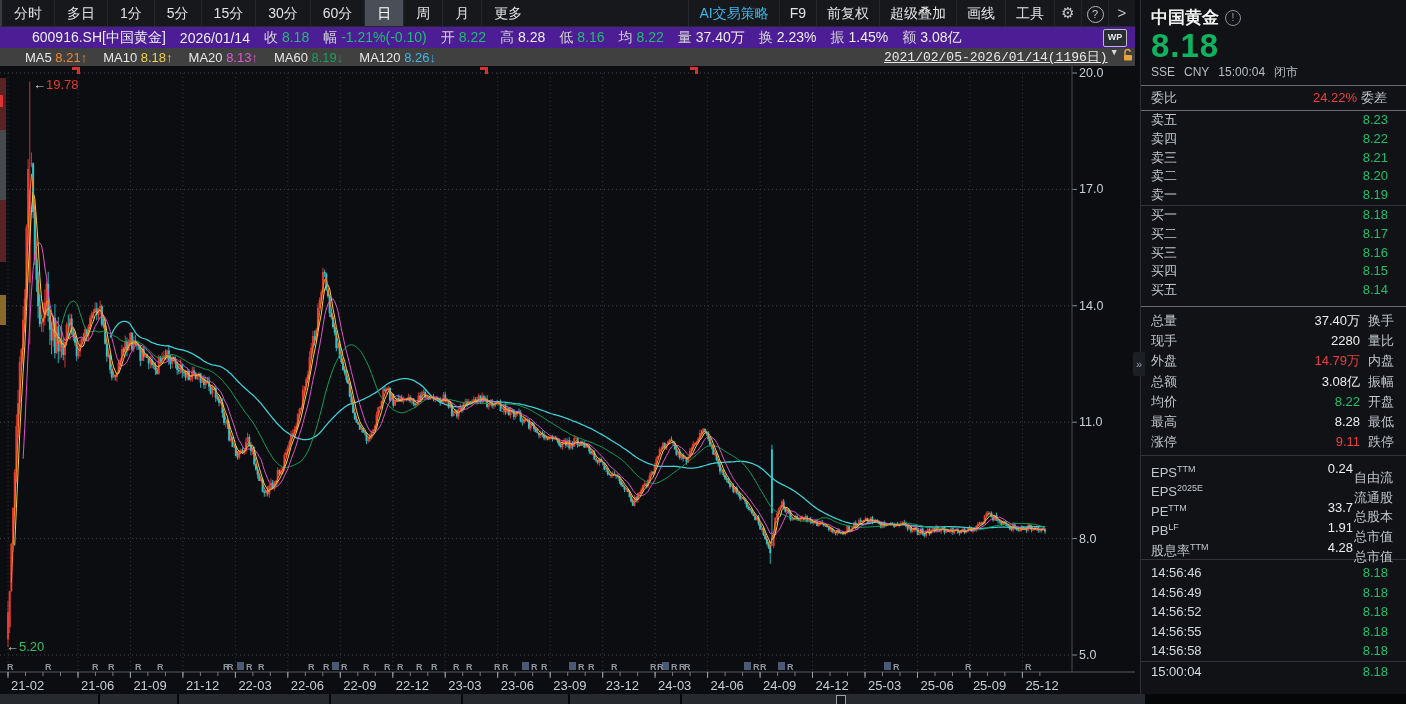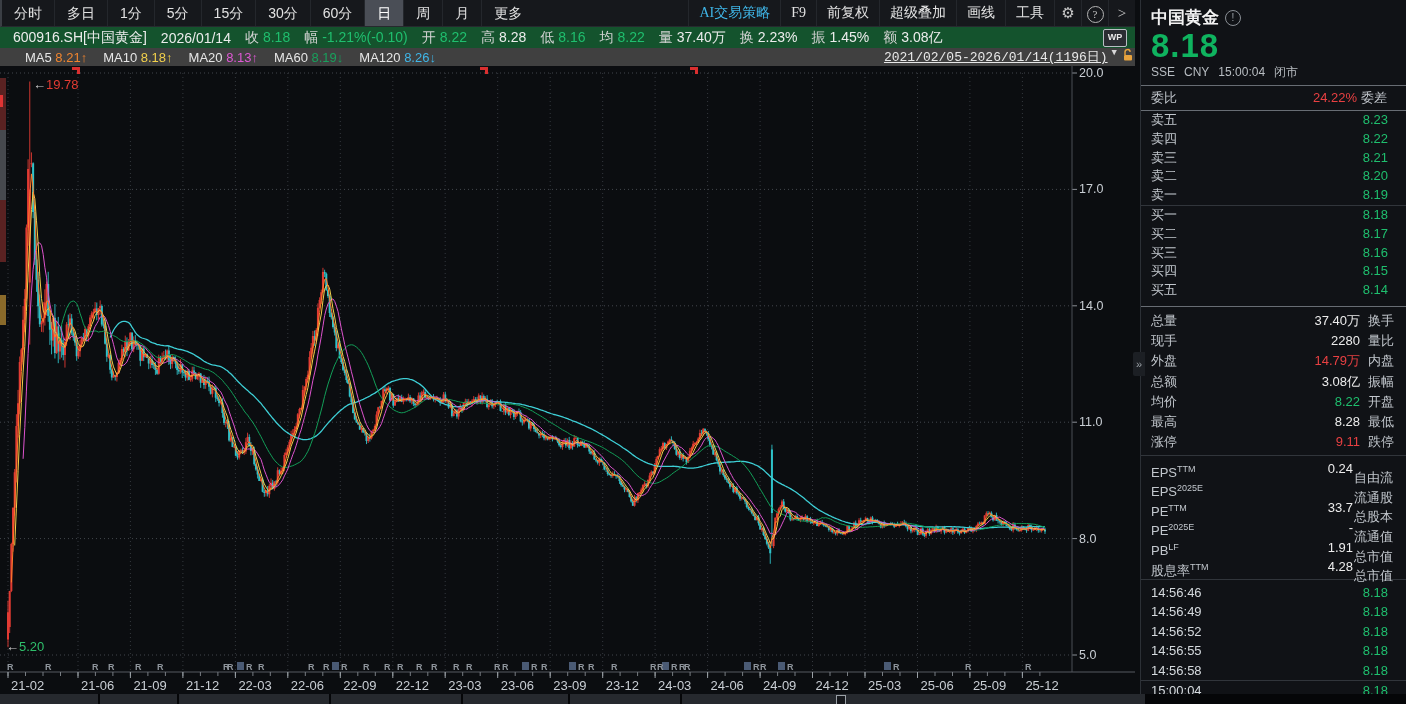--- a/index.html
+++ b/index.html
@@ -6,30 +6,30 @@
     font-family:"Liberation Sans","DejaVu Sans",sans-serif;color:#ddd;-webkit-font-smoothing:antialiased;}
   #stage{position:relative;width:1406px;height:704px;background:#0b0d10;}
 
   
   #topbar{position:absolute;left:0;top:0;width:1135px;height:27px;background:#16181c;
     border-bottom:1px solid #26292e;display:flex;align-items:center;font-size:14px;box-sizing:border-box;border-left:2px solid #3a3e44;}
   #topbar-left{display:flex;height:100%;}
   .tb-item{padding:0 12px;line-height:26px;color:#e2e2e2;white-space:nowrap;cursor:default;}
   .tb-item + .tb-item{border-left:1px solid #24272c;}
   .tb-item.sel{background:#4a4e56;color:#fff;}
-  #topbar-right{margin-left:auto;display:flex;align-items:flex-end;height:100%;font-family:Liberation Serif, serif;}
+  #topbar-right{margin-left:auto;display:flex;align-items:flex-end;height:100%;}
   .tb-r{padding:0 10px;line-height:26px;color:#e2e2e2;white-space:nowrap;border-left:1px solid #24272c;}
   .tb-r.ai{color:#3fb6e8;}
   .icon-btn{width:26px;text-align:center;color:#c8c8c8;font-size:15px;line-height:26px;border-left:1px solid #24272c;}
   .help-circ{display:inline-block;width:15px;height:15px;border:1px solid #b5b5b5;border-radius:50%;
     line-height:14px;font-size:11px;color:#c8c8c8;text-align:center;vertical-align:middle;}
 
   
   #infobar{position:absolute;left:0;top:27px;width:1135px;height:21px;display:flex;align-items:center;
-    font-size:14px;padding-left:13px;box-sizing:border-box;background:#14532d;white-space:nowrap;}
+    font-size:14px;padding-left:32px;box-sizing:border-box;background:#4c1d95;white-space:nowrap;}
   #infobar .seg{margin-right:14px;}
   .fl{color:#d2d2d2;margin-right:4px;}
   .v-g{color:#1fbf6e;} .v-r{color:#e84042;} .v-w{color:#ececec;}
   #wp-icon{position:absolute;right:8px;top:2px;width:22px;height:16px;border:1px solid #b9bec4;border-radius:2px;
     background:#2a2d32;color:#e8e8e8;font-size:9px;font-weight:bold;text-align:center;line-height:15px;}
 
   
   #mabar{position:absolute;left:0;top:48px;width:1135px;height:18px;display:flex;align-items:center;
     font-size:13px;padding-left:25px;box-sizing:border-box;background:#404040;white-space:nowrap;}
   #mabar .ma{margin-right:16px;color:#e6e6e6;}
@@ -394,21 +394,20 @@
         <div class="qrow stat"><span class="lab">总额</span><span class="val v-w">3.08亿</span><span class="lab2">振幅</span></div>
         <div class="qrow stat"><span class="lab">均价</span><span class="val v-g">8.22</span><span class="lab2">开盘</span></div>
         <div class="qrow stat"><span class="lab">最高</span><span class="val v-w">8.28</span><span class="lab2">最低</span></div>
         <div class="qrow stat"><span class="lab">涨停</span><span class="val v-r">9.11</span><span class="lab2">跌停</span></div>
         <div style="height: 3px;"></div>
         <div class="div-soft"></div>
         <div style="height: 3px;"></div>
         <div class="qrow eps"><span class="lab">EPS<sup>TTM</sup></span><span class="val v-w">0.24</span><span class="lab2">自由流</span></div>
         <div class="qrow eps"><span class="lab">EPS<sup>2025E</sup></span><span class="val v-w"></span><span class="lab2">流通股</span></div>
         <div class="qrow eps"><span class="lab">PE<sup>TTM</sup></span><span class="val v-w">33.7</span><span class="lab2">总股本</span></div>
-        <div class="qrow eps"><span class="lab">PE<sup>2025E</sup></span><span class="val v-w">-</span><span class="lab2">流通值</span></div>
         <div class="qrow eps"><span class="lab">PB<sup>LF</sup></span><span class="val v-w">1.91</span><span class="lab2">总市值</span></div>
         <div class="qrow eps"><span class="lab">股息率<sup>TTM</sup></span><span class="val v-w">4.28</span><span class="lab2">总市值</span></div>
         <div style="height: 2px;"></div>
         <div class="div-soft"></div>
         <div style="height: 3px;"></div>
         <div class="qrow tick"><span class="lab">14:56:46</span><span class="val v-g">8.18</span></div>
         <div class="qrow tick"><span class="lab">14:56:49</span><span class="val v-g">8.18</span></div>
         <div class="qrow tick"><span class="lab">14:56:52</span><span class="val v-g">8.18</span></div>
         <div class="qrow tick"><span class="lab">14:56:55</span><span class="val v-g">8.18</span></div>
         <div class="qrow tick"><span class="lab">14:56:58</span><span class="val v-g">8.18</span></div>

